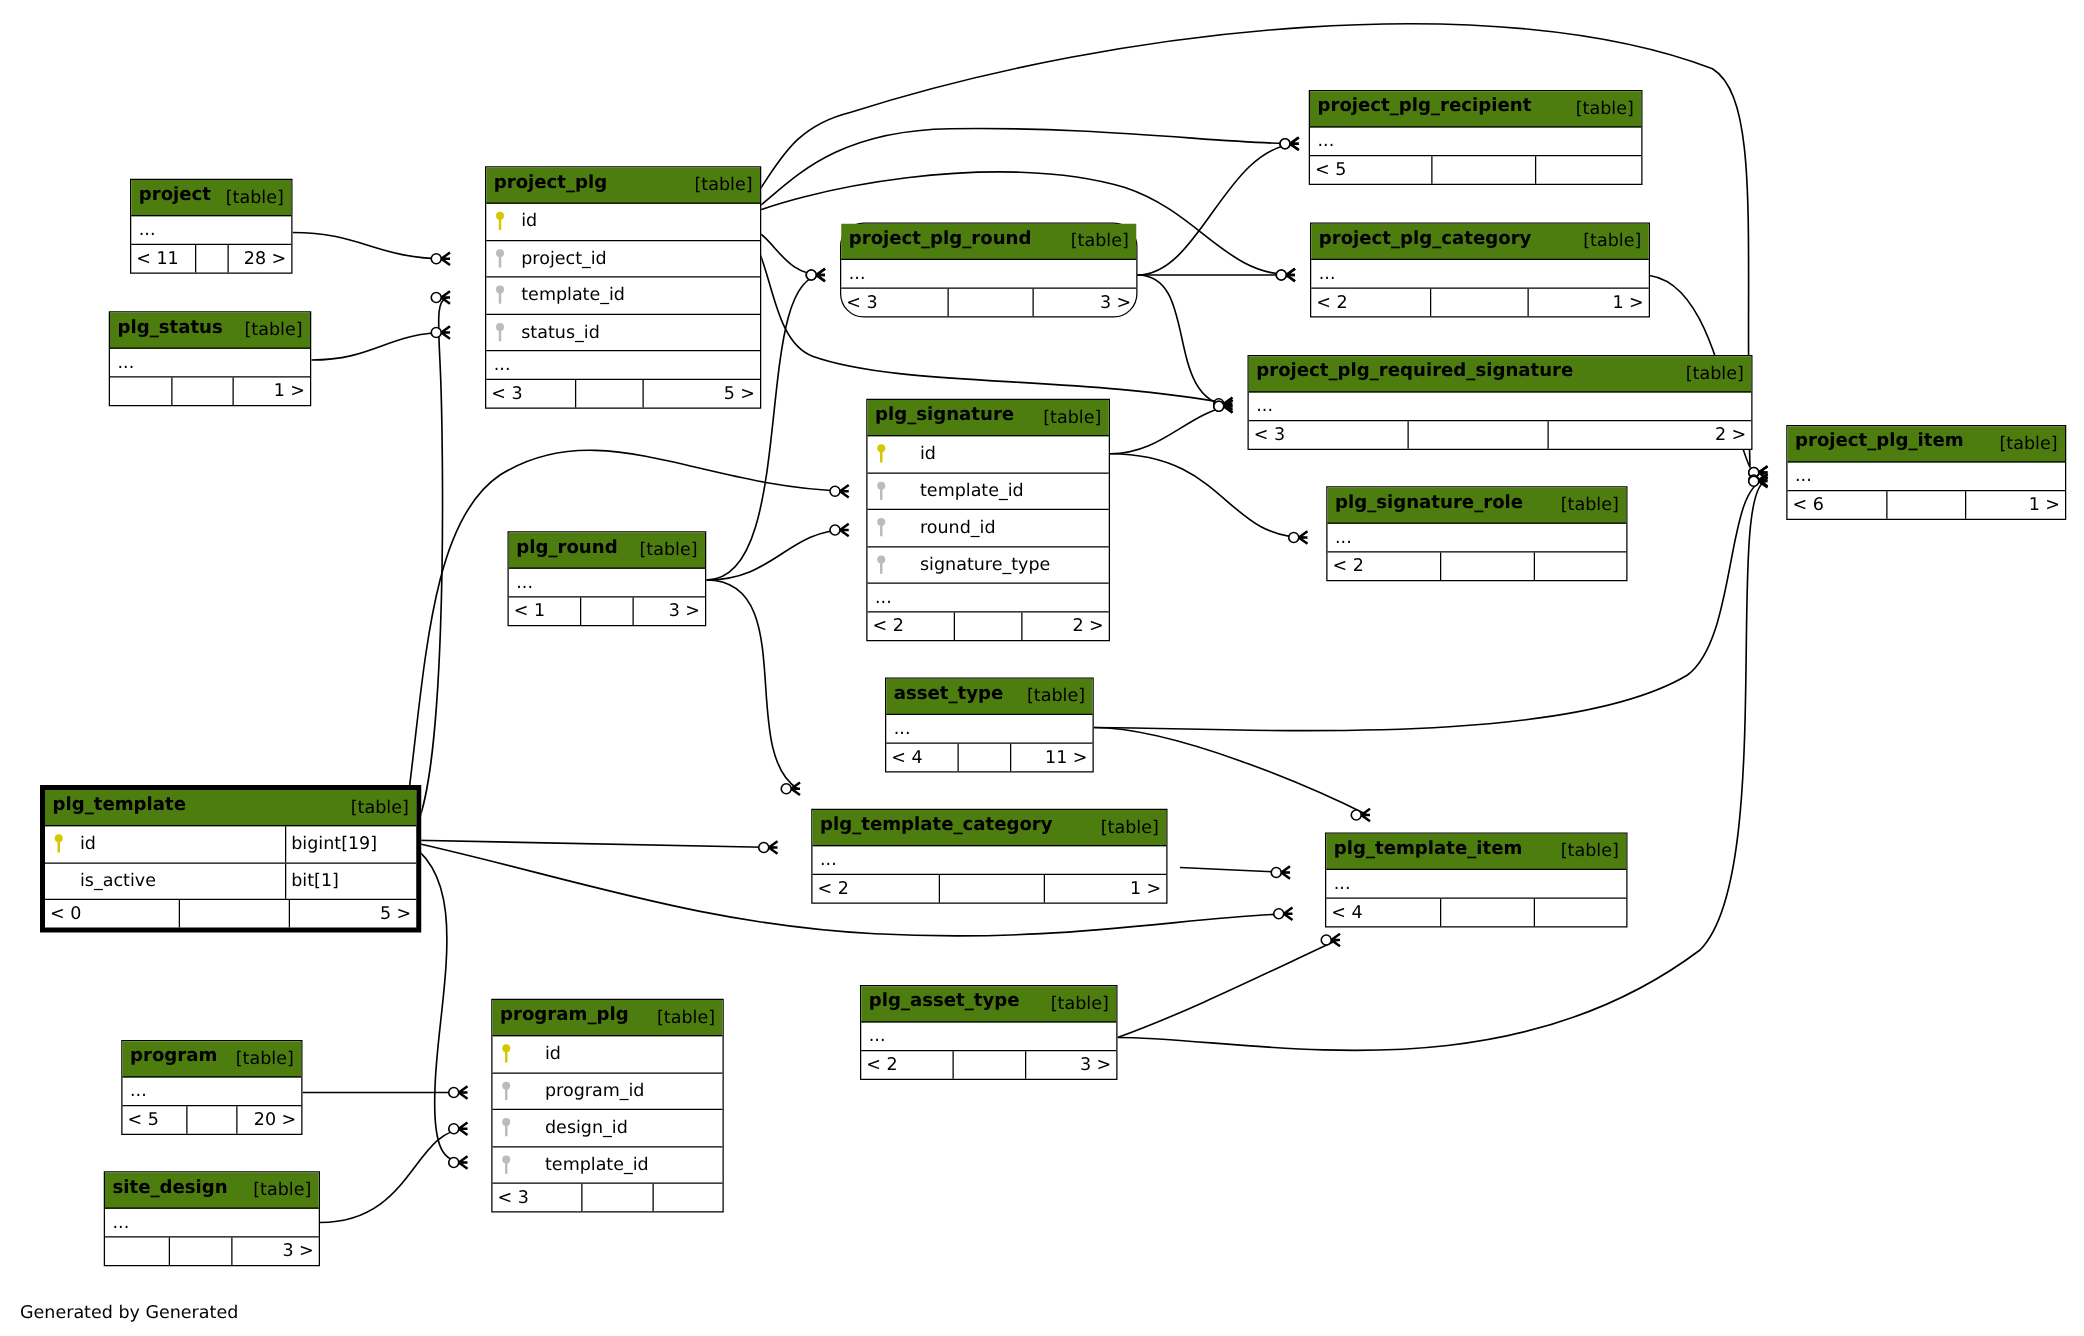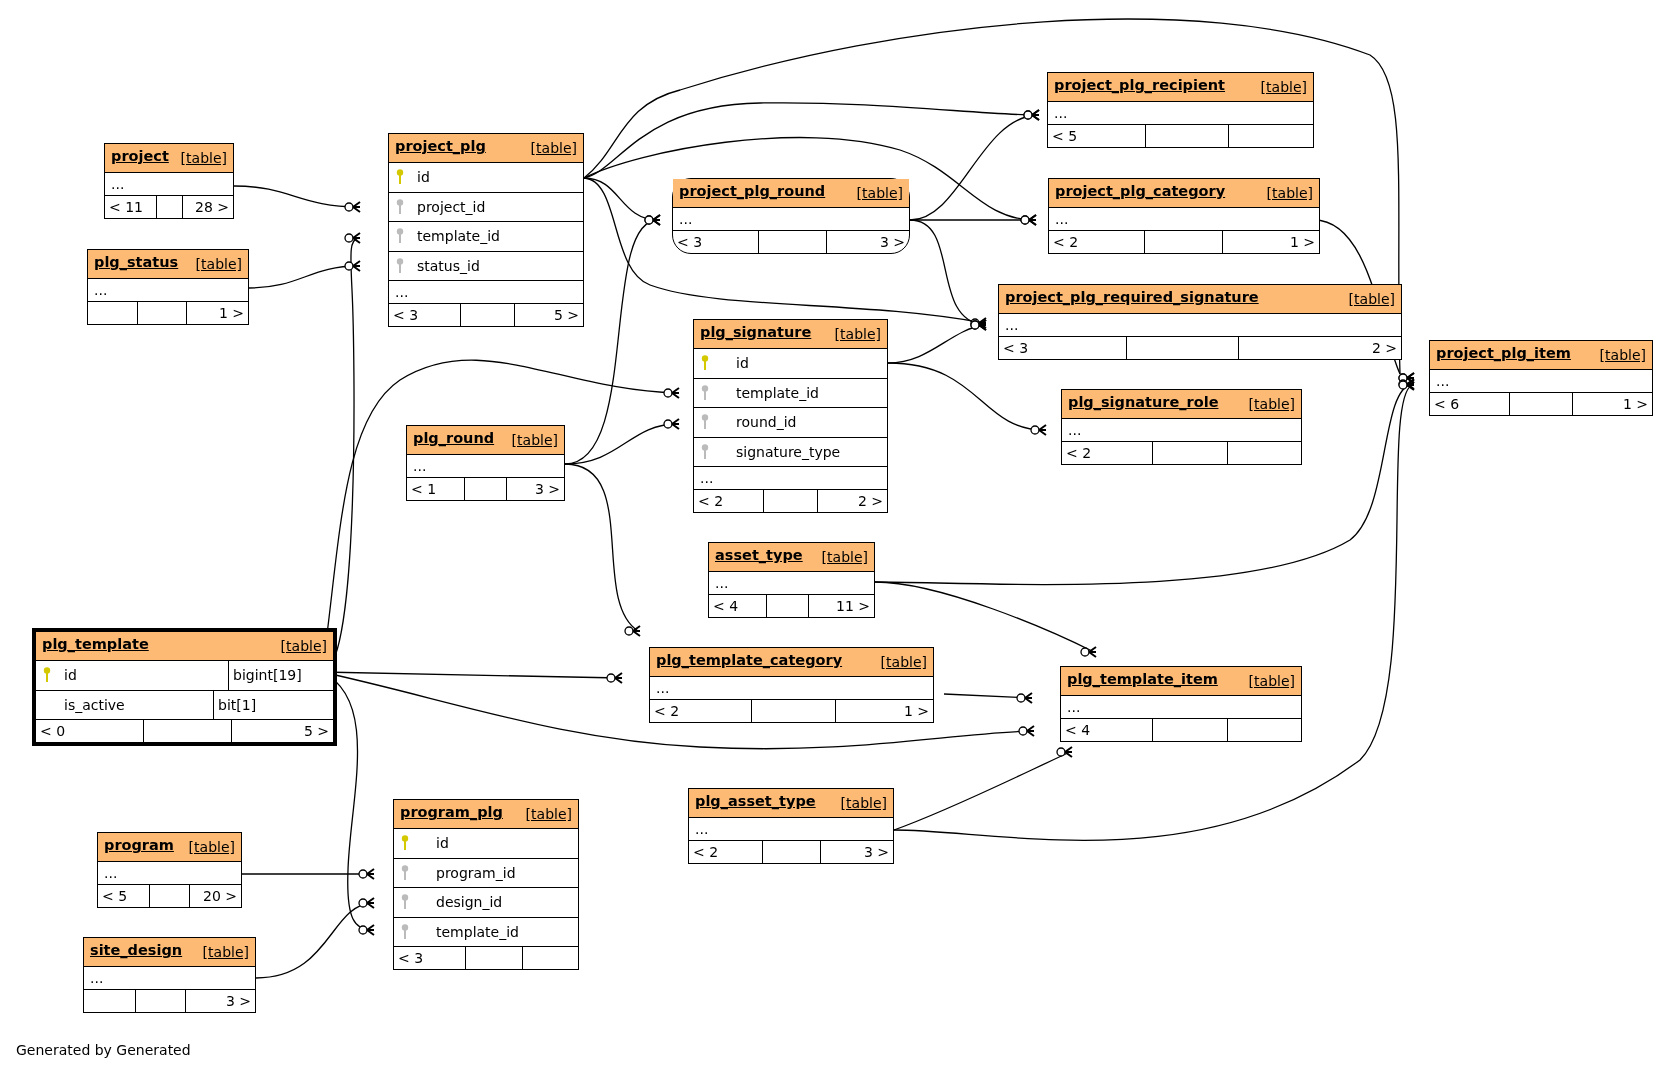--- a/index.html
+++ b/index.html
@@ -1,22 +1,22 @@
 <!DOCTYPE html>
 <html><head>
 <meta charset="utf-8">
 <style>
   html, body { margin: 0; padding: 0; background: #ffffff; }
   body { width: 1667px; height: 1069px; position: relative; overflow: hidden;
          font-family: "DejaVu Sans", sans-serif; color: #000; }
   #edges { position: absolute; left: 0; top: 0; width: 1667px; height: 1069px; }
   .tbl { position: absolute; border: 1.5px solid #000; background: #fff; box-sizing: border-box; font-size: 14px; }
   .tbl.focus { border: 4px solid #000; }
-  .tbl .hdr { display: flex; justify-content: space-between; align-items: center; background: #fdba74;
-              border-bottom: 1.5px solid #000; height: 29px; padding: 0 6px; box-sizing: border-box; text-decoration: underline; }
+  .tbl .hdr { display: flex; justify-content: space-between; align-items: center; background: #4d7c0f;
+              border-bottom: 1.5px solid #000; height: 29px; padding: 0 6px; box-sizing: border-box; }
   .tbl .hdr .nm { font-weight: bold; font-size: 14.5px; padding-bottom: 4px; }
   .tbl .hdr .tp { font-size: 14px; }
   .tbl .row { display: flex; align-items: center; border-bottom: 1.5px solid #000; height: 29.5px;
               box-sizing: border-box; padding-left: 6px; }
   .tbl .row .key { width: 22px; display: inline-flex; align-items: center; justify-content: flex-start; }
   .tbl .row .col { flex: 1; }
   .tbl .row .typ { border-left: 1.5px solid #000; height: 100%; display: flex; align-items: center;
                    padding-left: 4px; box-sizing: border-box; }
   .tbl .row.ell { height: 23px; }
   .tbl .foot { display: flex; height: 22px; box-sizing: border-box; }
@@ -193,21 +193,21 @@
     </div>
       <div class="row ell">
         <span class="col">...</span>
       </div>
       <div class="foot">
       <span class="f1" style="width:50px"></span>
       <span class="f2" style="width:49px"></span>
       <span class="f3">1 &gt;</span>
     </div>
     </div>
-    <div class="tbl" style="left: 388px; top: 133px; width: 196px;">
+    <div class="tbl" style="left: 388px; top: 133px; width: 221px;">
       <div class="hdr">
       <span class="nm">project_plg</span>
       <span class="tp">[table]</span>
     </div>
       <div class="row">
         <span class="key" style="width:22px">
           <svg width="10" height="18" viewBox="0 0 10 18">
             <circle cx="5" cy="4.5" r="3.2" fill="#d4c800"></circle>
             <rect x="4" y="6" width="2" height="10" fill="#d4c800"></rect>
           </svg>
@@ -431,21 +431,21 @@
             <circle cx="5" cy="4.5" r="3.2" fill="#d4c800"></circle>
             <rect x="4" y="6" width="2" height="10" fill="#d4c800"></rect>
           </svg>
         </span>
         <span class="col">id</span>
         <span class="typ" style="width:105px">bigint[19]</span>
       </div>
       <div class="row">
         <span class="key" style="width:22px"></span>
         <span class="col">is_active</span>
-        <span class="typ" style="width:120px">bit[1]</span>
+        <span class="typ" style="width:105px">bit[1]</span>
       </div>
       <div class="foot">
       <span class="f1" style="width:108px">&lt; 0</span>
       <span class="f2" style="width:88px"></span>
       <span class="f3">5 &gt;</span>
     </div>
     </div>
     <div class="tbl" style="left: 649px; top: 647px; width: 285px;">
       <div class="hdr">
       <span class="nm">plg_template_category</span>

